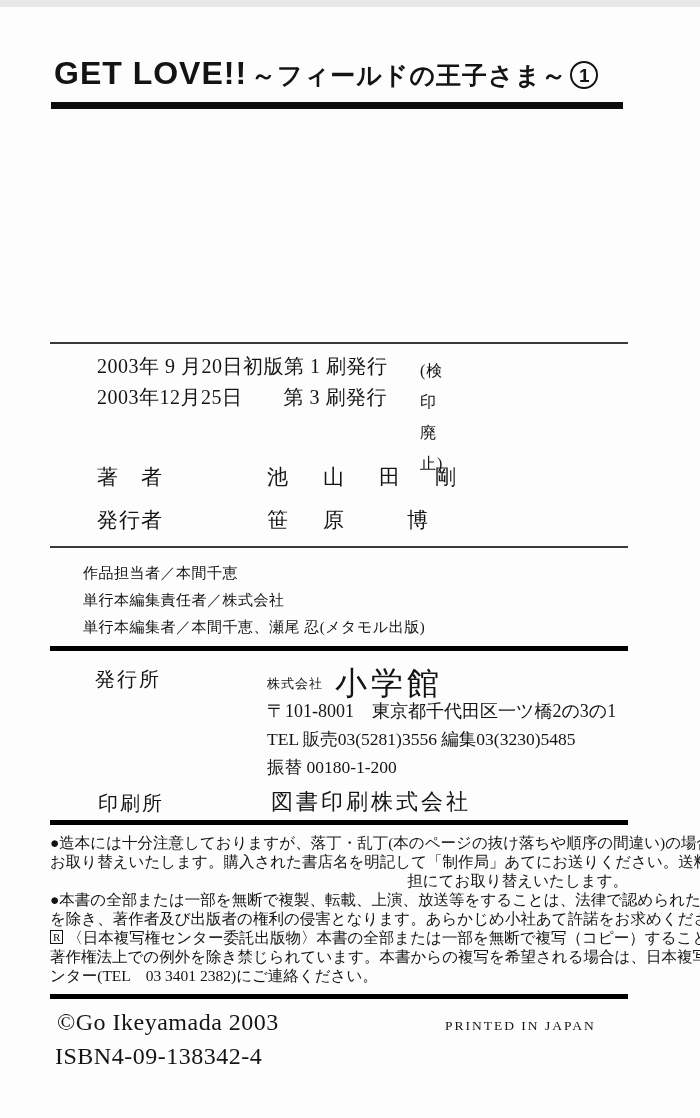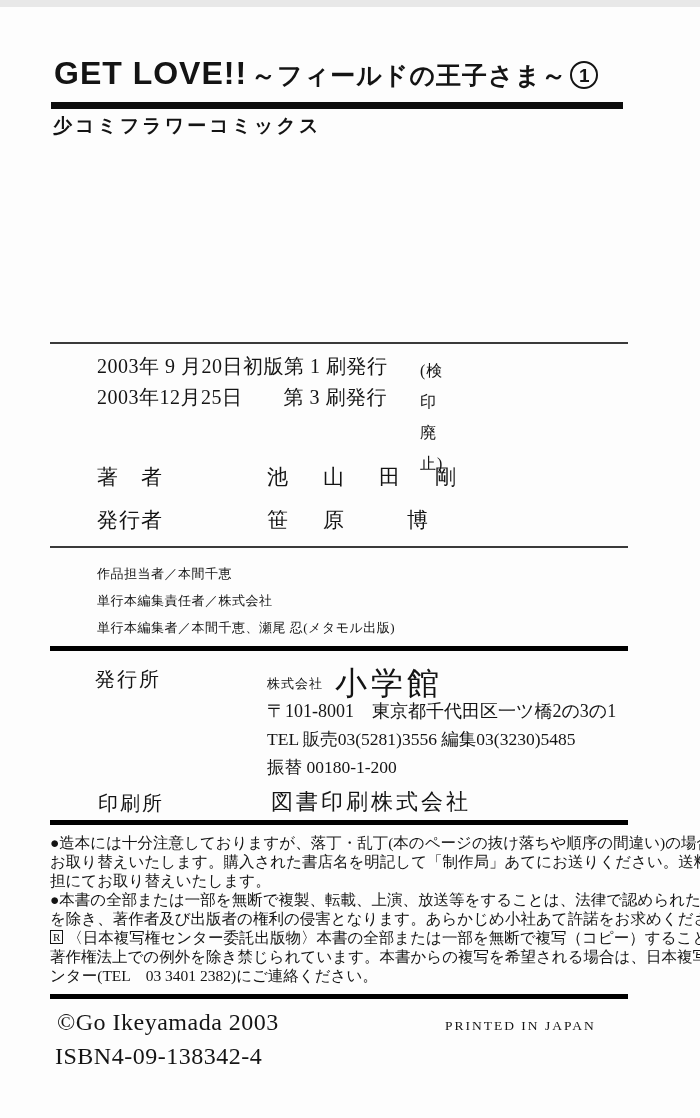--- a/index.html
+++ b/index.html
@@ -54,39 +54,39 @@
   
   .editions{position:absolute;left:97px;top:344px;font-size:20px;line-height:31px;letter-spacing:0.5px;}
   .inspection{position:absolute;left:323px;top:4px;font-size:16px;letter-spacing:1px;}
   
   .credit-row{position:absolute;left:97px;font-size:21px;line-height:1;white-space:nowrap;}
   .credit-row.author{top:460px;}
   .credit-row.issuer{top:503px;}
   .credit-label{display:inline-block;width:80px;letter-spacing:1px;}
   .credit-value{position:absolute;left:170px;top:0;letter-spacing:7px;}
   
-  .staff{position:absolute;left:97px;top:553px;font-size:13px;line-height:27px;letter-spacing:0.5px;}
+  .staff{position:absolute;left:83px;top:553px;font-size:15px;line-height:27px;letter-spacing:0.5px;}
   
   .pub-label{position:absolute;left:95px;top:659px;font-size:20px;letter-spacing:2px;}
   .pub-company{position:absolute;left:267px;top:655px;white-space:nowrap;}
   .corp-prefix{font-size:13px;letter-spacing:1px;vertical-align:6px;}
   .corp-name{font-size:32px;letter-spacing:4px;padding-left:8px;}
   .pub-line{position:absolute;left:267px;white-space:nowrap;}
   .pub-address{top:692px;font-size:18px;}
   .pub-tel{top:720px;font-size:17.5px;}
   .pub-transfer{top:748px;font-size:17.5px;}
   
   .prt-label{position:absolute;left:98px;top:783px;font-size:20px;letter-spacing:2px;}
   .prt-name{position:absolute;left:271px;top:780px;font-size:22px;letter-spacing:3px;}
   
   .notices{
     position:absolute;left:50px;top:826px;width:578px;
     font-size:15.5px;line-height:19px;white-space:nowrap;
   }
-  .n-split{display:flex;justify-content:flex-start;}
+  .n-split{display:flex;justify-content:flex-end;}
   .r-mark{
     display:inline-block;
     border:1px solid #141414;
     font-size:11px;line-height:12px;
     padding:0 2px;margin-right:4px;
     vertical-align:2px;
   }
   
   .copyright{position:absolute;left:57px;top:1002px;font-size:24px;letter-spacing:0.5px;}
   .printed-in{position:absolute;left:445px;top:1011px;font-size:13.5px;font-weight:400;letter-spacing:2px;}
@@ -98,21 +98,20 @@
 <div class="page">
 
   <header class="title-row">
     <span class="t-latin">GET LOVE!!</span>
     <span class="t-jp">～フィールドの王子さま～</span>
     <span class="vol-circle">
         <span>1</span>
       </span>
   </header>
   <div class="title-bar"></div>
-  <div class="imprint">少コミフラワーコミックス</div>
 
   <div class="rule thin r1"></div>
   <div class="editions">
     <div>2003年 9 月20日初版第 1 刷発行</div>
     <div>2003年12月25日　　第 3 刷発行</div>
     <div class="inspection">(検印廃止)</div>
   </div>
 
   <div class="credit-row author">
     <span class="credit-label">著　者</span>

